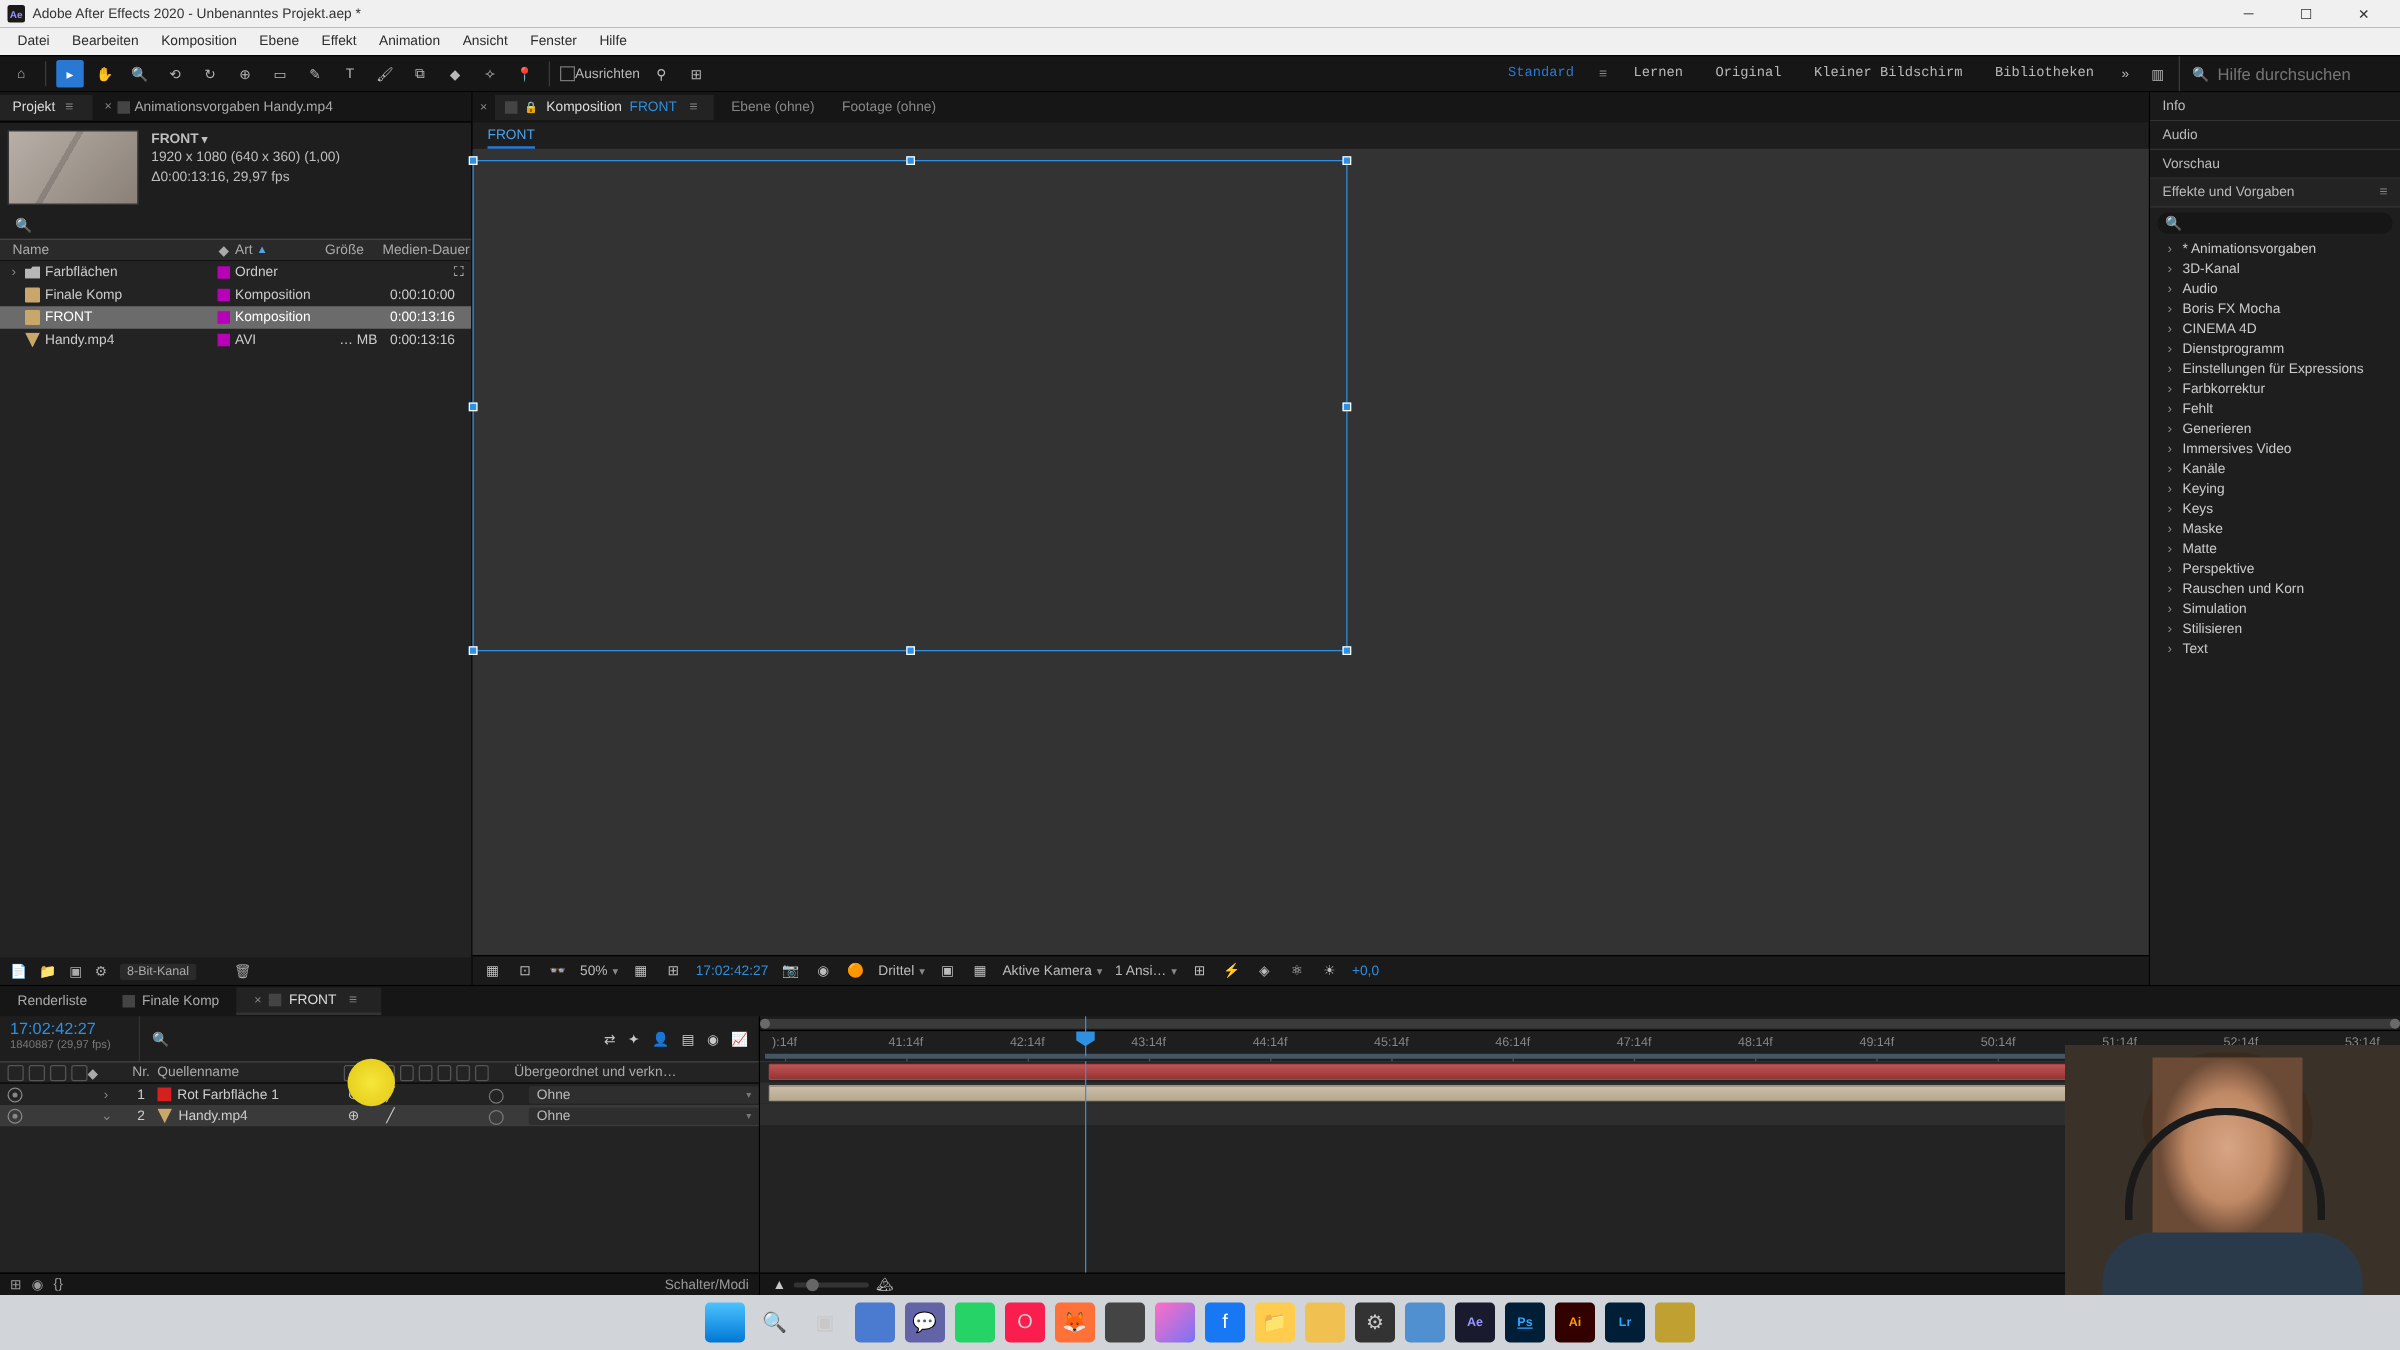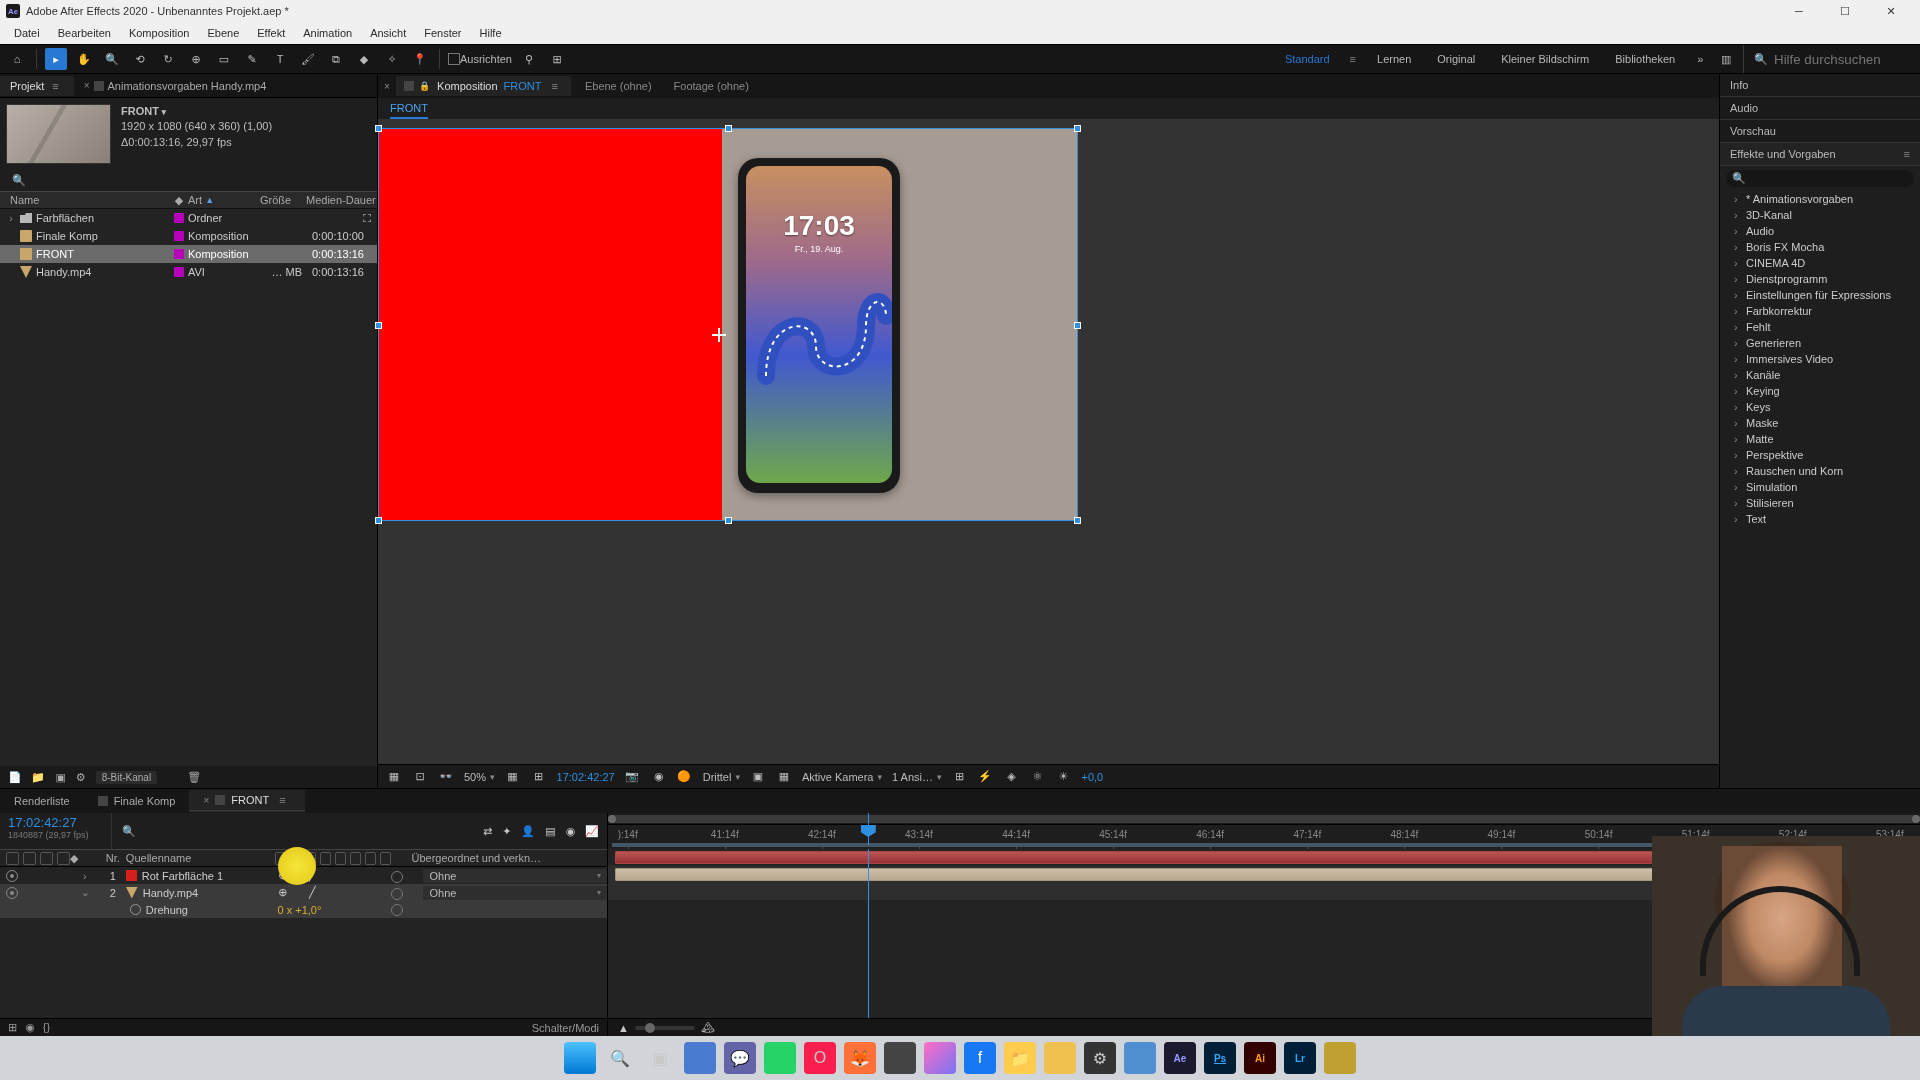--- a/index.html
+++ b/index.html
@@ -16,21 +16,21 @@
 .menu-bar { height: 22px; background: #f0f0f0; color: #2b2b2b; display: flex; align-items: center; padding-left: 6px; gap: 2px; }
 .menu-item { padding: 2px 8px; }
 
 
 .tool-bar { height: 30px; background: #161616; border-top:1px solid #000; border-bottom:1px solid #000; display: flex; align-items: center; padding: 0 6px; gap: 6px; }
 .tool-bar .sep{ width:1px; height:20px; background:#3a3a3a; margin:0 2px;}
 .tool-btn { width: 22px; height: 22px; display:flex; align-items:center; justify-content:center; color:#b8b8b8; border-radius:2px;}
 .tool-btn.active{ background:#2978d4; color:#fff;}
 .tool-check{ display:flex; align-items:center; gap:0; color:#b8b8b8;}
 .tool-check .box{ width:12px; height:12px; border:1px solid #777;}
-.ws-link{ color:#b8b8b8; padding:4px 10px;}
+.ws-link{ color:#b8b8b8; padding:4px 10px;font-family:Liberation Mono, monospace;}
 .ws-link.active{ color:#2978d4;}
 .ws-more{ color:#b8b8b8; padding:0 6px;}
 .ws-search{ flex:0 0 170px; display:flex; align-items:center; gap:6px; border-left:1px solid #3a3a3a; padding-left:10px; height:100%;}
 .ws-search input{ background:transparent; border:none; color:#888; outline:none; width:140px;}
 
 
 .main-row { display:flex; height: calc(100% - 22px - 22px - 30px - 248px - 44px); }
 
 
 .project-panel{ width: 378px; background:#1e1e1e; border-right:1px solid #000; display:flex; flex-direction:column; position:relative;}
@@ -379,34 +379,20 @@
         <span class="comp-label">FRONT</span>
         <span class="menu3">≡</span>
       </div>
       <div class="center-tab">Ebene (ohne)</div>
       <div class="center-tab">Footage (ohne)</div>
     </div>
     <div class="breadcrumb">
       <span class="bc-item">FRONT</span>
     </div>
     <div class="preview-area">
-      <div class="comp-canvas">
-        <div class="red-solid"></div>
-        <div class="phone">
-          <div class="phone-screen">
-            <div class="phone-time">17:03</div>
-            <div class="phone-date">Fr., 19. Aug.</div>
-            <svg class="phone-road" viewBox="0 0 140 120">
-              <path d="M10,100 C10,40 60,40 60,70 C60,100 110,100 110,50 C110,20 130,20 130,40" stroke="#3050c0" stroke-width="18" fill="none" stroke-linecap="round"></path>
-              <path d="M10,100 C10,40 60,40 60,70 C60,100 110,100 110,50 C110,20 130,20 130,40" stroke="#fff" stroke-width="2" stroke-dasharray="4 4" fill="none"></path>
-            </svg>
-          </div>
-        </div>
-        <div class="anchor"></div>
-      </div>
       <div class="selection-box">
         <div class="sel-handle tl"></div>
         <div class="sel-handle tm"></div>
         <div class="sel-handle tr"></div>
         <div class="sel-handle ml"></div>
         <div class="sel-handle mr"></div>
         <div class="sel-handle bl"></div>
         <div class="sel-handle bm"></div>
         <div class="sel-handle br"></div>
       </div>
@@ -586,35 +572,20 @@
               <span class="sw-cell"></span>
             </div>
           <div class="c6">
               <span class="pwhip"></span>
               <div class="parent-sel">
                 <span>Ohne</span>
               </div>
             </div>
         </div>
 
-        <div class="tl-row sel">
-          <div class="c1"></div>
-            <div class="c2"></div>
-            <div class="c3"></div>
-          <div class="c4" style="padding-left:4px;">
-              <span class="stopwatch"></span>
-              <span>Drehung</span>
-            </div>
-          <div class="c5">
-              <span class="rot-val">0 x +1,0°</span>
-            </div>
-          <div class="c6">
-              <span class="pwhip"></span>
-            </div>
-        </div>
         <div class="highlight-circle" style="left:278px; top:34px;"></div>
       </div>
       <div class="tl-left-foot">
         <div style="display:flex; gap:8px;">
           <span>⊞</span>
           <span>◉</span>
           <span>{}</span>
         </div>
         <span>Schalter/Modi</span>
       </div>

